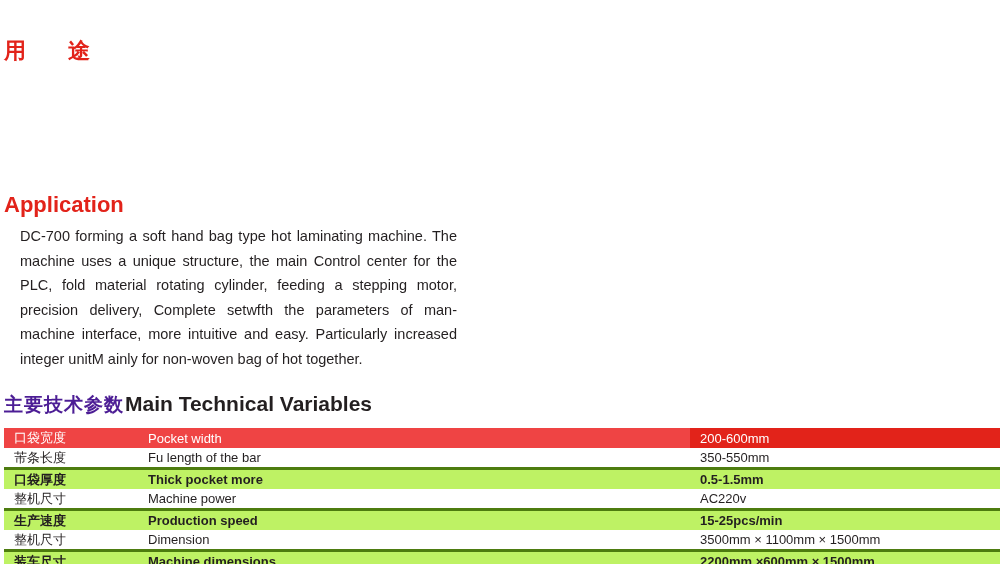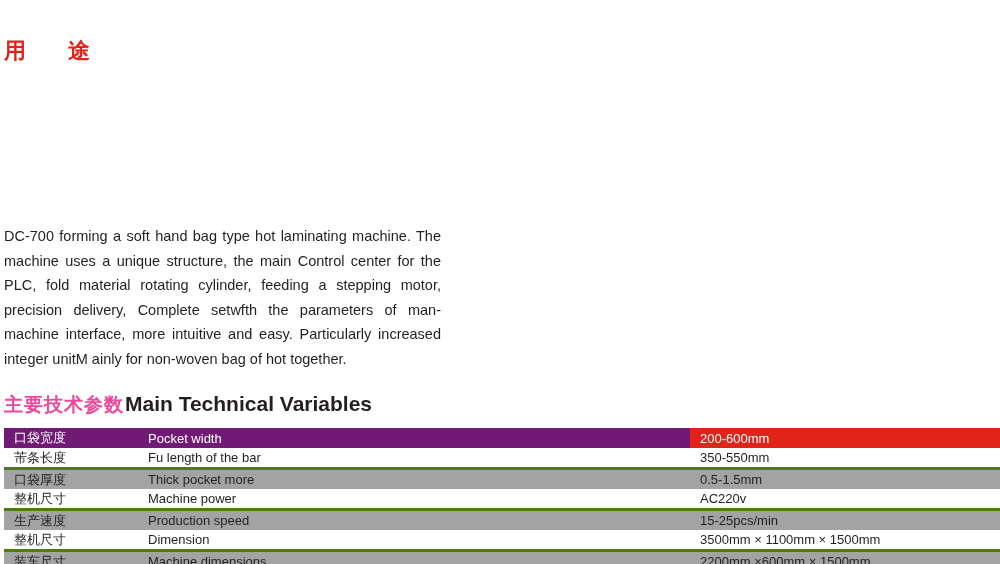--- a/index.html
+++ b/index.html
@@ -51,41 +51,41 @@
     position: absolute;
     left: 4px;
     top: 192px;
     font-size: 22px;
     font-weight: bold;
     color: #e2231a;
     font-family: "Liberation Sans", sans-serif;
   }
   .para-en {
     position: absolute;
-    left: 4px;
+    left: 20px;
     top: 224px;
     width: 437px;
     font-size: 14.5px;
     line-height: 24.5px;
     color: #231f20;
     text-align: justify;
     text-justify: inter-word;
   }
 
   
   .tbl-head {
     position: absolute;
     left: 4px;
     top: 392px;
     white-space: nowrap;
   }
   .tbl-head .t-cn {
     font-size: 19px;
     font-weight: bold;
-    color: #ec4899;
+    color: #4c1d95;
     letter-spacing: 1px;
     font-family: "DejaVu Sans", sans-serif;
   }
   .tbl-head .t-en {
     font-size: 21px;
     font-weight: bold;
     color: #231f20;
     margin-left: 1px;
     font-family: "Liberation Sans", sans-serif;
   }
@@ -104,44 +104,46 @@
     height: 19px;
     vertical-align: middle;
     font-size: 13px;
     border: 0;
   }
   .spec-table .c1 { width: 124px; padding-left: 10px; font-family: "DejaVu Sans", sans-serif; }
   .spec-table .c2 { width: 542px; padding-left: 10px; }
   .spec-table .c3 { width: 314px; padding-left: 10px; }
 
   .spec-table tr.r-head td {
-    background: #701a75;
+    background: #ef4444;
     color: #ffffff;
     height: 20px;
   }
   .spec-table tr.r-odd td {
     background: #ffffff;
   }
   .spec-table tr.r-even td {
-    background: #a3a3a3;
+    background: #bef264;
+    font-weight: bold;
   }
   .spec-table tr.r-head .c3 {
     background: #e2231a;
   }
   
   .spec-table tr.r-odd td { border-bottom: 3px solid #4d7c0f; }
 </style>
 </head>
 <body>
 
 <div class="page">
 
   <div class="h-cn">用　途</div>
 
 
+  <div class="h-en">Application</div>
 
   <div class="para-en">DC-700 forming a soft hand bag type hot laminating machine. The machine uses a unique structure, the main Control center for the PLC, fold material rotating cylinder, feeding a stepping motor, precision delivery, Complete setwfth the parameters of man-machine interface, more intuitive and easy. Particularly increased integer unitM ainly for non-woven bag of hot together.</div>
 
   <div class="tbl-head">
     <span class="t-cn">主要技术参数</span><span class="t-en">Main Technical Variables</span>
   </div>
 
   <table class="spec-table">
     <tbody>
       <tr class="r-head">

